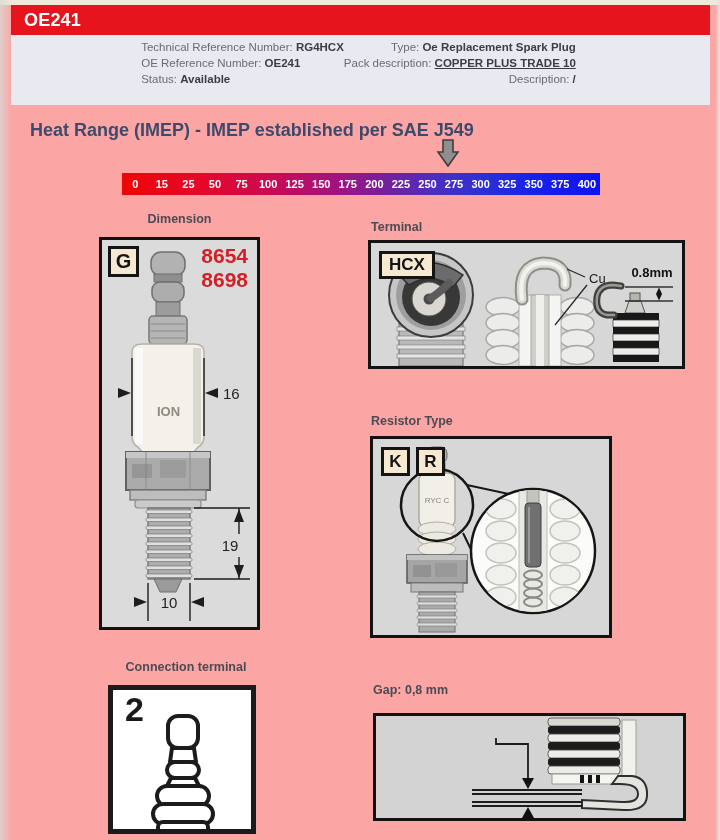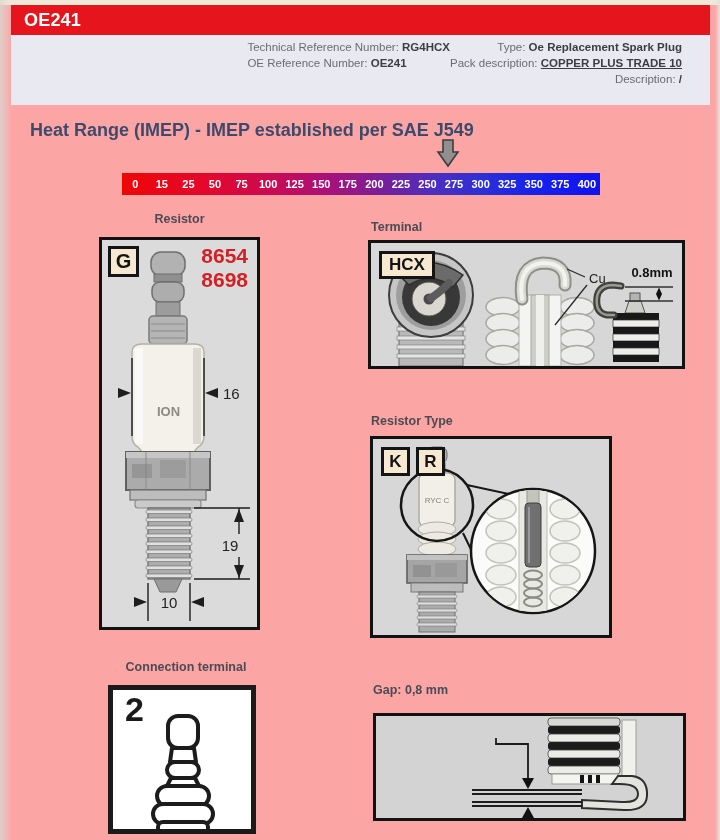--- a/index.html
+++ b/index.html
@@ -15,21 +15,21 @@
 
   .title-bar{
     position:absolute;left:11px;top:5px;width:699px;height:30px;
     background:#e6141c;color:#ffffff;font-weight:bold;font-size:18px;
     display:flex;align-items:center;padding-left:13px;box-sizing:border-box;
     letter-spacing:.2px;
   }
   .info-panel{
     position:absolute;left:11px;top:35px;width:699px;height:70px;
     background:#e9e9f2;box-sizing:border-box;padding:4px 28px 0 24px;
-    display:flex;justify-content:flex-end;font-size:11.5px;line-height:16px;
+    display:flex;justify-content:center;font-size:11.5px;line-height:16px;
   }
   .info-col.right{text-align:right;}
   .info-label{color:#6b6b75;}
   .info-value{color:#3c3c44;font-weight:bold;}
   .info-value.link{text-decoration:underline;}
 
   .heat-title{
     position:absolute;left:30px;top:120px;width:690px;
     font-size:18px;font-weight:bold;color:#3d4a6b;
   }
@@ -87,20 +87,21 @@
   <div class="edge-right"></div>
 
   <header class="title-bar">
     <span>OE241</span>
   </header>
 
   <section class="info-panel">
     <div class="info-col left">
       <div><span class="info-label">Technical Reference Number: </span><span class="info-value">RG4HCX</span></div>
       <div><span class="info-label">OE Reference Number: </span><span class="info-value">OE241</span></div>
+      <div><span class="info-label">Status: </span><span class="info-value">Available</span></div>
     </div>
     <div class="info-col right">
       <div><span class="info-label">Type: </span><span class="info-value">Oe Replacement Spark Plug</span></div>
       <div><span class="info-label">Pack description: </span><span class="info-value link">COPPER PLUS TRADE 10</span></div>
       <div><span class="info-label">Description: </span><span class="info-value">/</span></div>
     </div>
   </section>
 
   <div class="heat-title">Heat Range (IMEP) - IMEP established per SAE J549</div>
   <svg class="heat-arrow" width="24" height="29" viewBox="0 0 24 29">
@@ -120,21 +121,21 @@
     <span>225</span>
     <span>250</span>
     <span>275</span>
     <span>300</span>
     <span>325</span>
     <span>350</span>
     <span>375</span>
     <span>400</span>
   </div>
 
-  <div class="sec-title t-dimension">Resistor</div>
+  <div class="sec-title t-dimension">Dimension</div>
   <div class="sec-title t-terminal">Terminal</div>
   <div class="sec-title t-resistor">Resistor Type</div>
   <div class="sec-title t-connection">Connection terminal</div>
   <div class="sec-title t-gap">Gap: 0,8 mm</div>
 
   <div class="figure-box dimension-box">
     <div class="chip chip-g">G</div>
     <div class="part-numbers">
       <div>8654</div>
       <div>8698</div>

